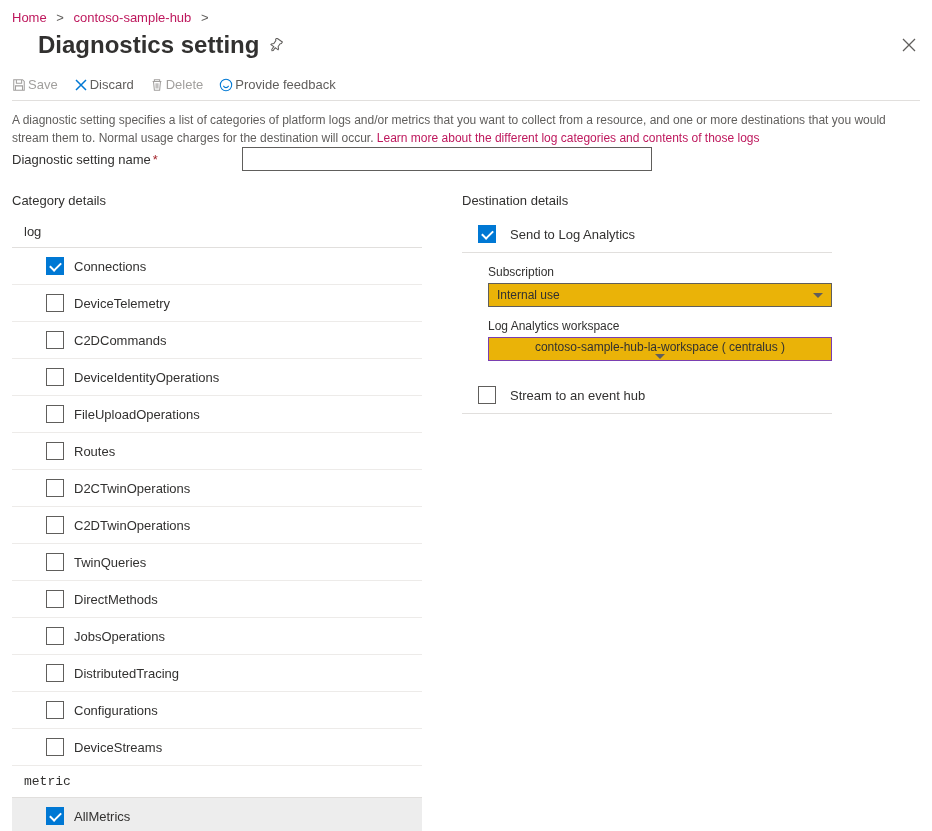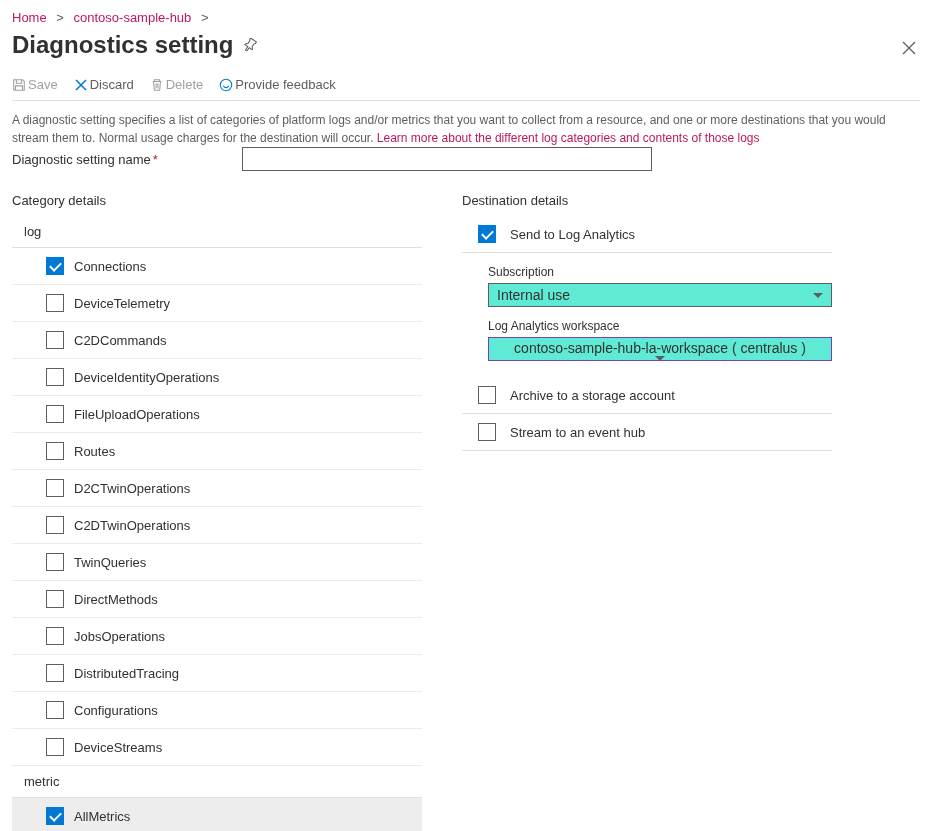--- a/index.html
+++ b/index.html
@@ -8,21 +8,21 @@
     font-size: 13px;
     color: #323130;
     margin: 0;
     padding: 10px 12px;
     background: #fff;
     width: 932px;
   }
   a { color: #be185d; text-decoration: none; cursor: pointer; }
   .breadcrumb { font-size: 13px; margin-bottom: 6px; }
   .breadcrumb .sep { color: #605e5c; padding: 0 6px; }
-  .title-row { display: flex; align-items: flex-end; justify-content: space-between; margin-top: 4px; }
+  .title-row { display: flex; align-items: center; justify-content: space-between; margin-top: 4px; margin-left: 26px; }
   .title-left { display: flex; align-items: center; gap: 10px; }
   h1 { font-size: 24px; font-weight: 600; margin: 0; }
   .pin-icon svg, .close-icon svg { display: block; }
   .close-icon { cursor: pointer; color: #605e5c; padding: 4px; }
   .toolbar { display: flex; align-items: center; gap: 16px; margin-top: 18px; padding-bottom: 8px; border-bottom: 1px solid #e1dfdd; }
   .toolbar-item { display: inline-flex; align-items: center; gap: 2px; color: #605e5c; font-size: 13px; cursor: pointer; }
   .toolbar-item.disabled { color: #a19f9d; cursor: default; }
   .toolbar-item svg { flex-shrink: 0; }
   .desc { margin-top: 10px; font-size: 12px; color: #605e5c; line-height: 1.5; max-width: 900px; }
   .form-row { display: flex; align-items: center; }
@@ -50,22 +50,22 @@
   .checkbox.checked { background: #0078d4; border-color: #0078d4; }
   .checkbox.checked::after {
     content: ""; width: 5px; height: 9px; border: solid #fff; border-width: 0 2px 2px 0;
     transform: rotate(45deg); margin-top: -2px;
   }
   .dest-section { max-width: 370px; }
   .dest-block { padding-left: 26px; margin-top: 12px; }
   .field-label { font-size: 12px; color: #323130; margin-bottom: 4px; }
   .select {
     display: flex; align-items: center; justify-content: space-between;
-    border: 1px solid #605e5c; height: 24px; padding: 2px 8px; font-size: 14px;
-    cursor: pointer; background: #5eead4;
+    border: 1px solid #605e5c; height: 24px; padding: 2px 8px; font-size: 12px;
+    cursor: pointer; background: #eab308;
   }
   .select.highlighted { border-color: #7a3fb0; flex-direction: column; }
   .chev-down {
     width: 0; height: 0; border-left: 5px solid transparent; border-right: 5px solid transparent;
     border-top: 5px solid #605e5c;
   }
   .dest-check { display: flex; align-items: center; gap: 14px; padding: 9px 16px; border-bottom: 1px solid #e1dfdd; }
 </style>
 </head>
 <body>
@@ -188,21 +188,21 @@
         </div>
         <div class="check-row">
           <span class="checkbox"></span>
           <span>Configurations</span>
         </div>
         <div class="check-row">
           <span class="checkbox"></span>
           <span>DeviceStreams</span>
         </div>
       </div>
-    <div class="subhead" style="border-bottom:1px solid #e1dfdd;">metric</div>
+    <div class="subhead" style="border-bottom:1px solid #e1dfdd;font-family:Liberation Mono, monospace;">metric</div>
     <div id="metric-list">
         <div class="check-row highlight">
           <span class="checkbox checked"></span>
           <span>AllMetrics</span>
         </div>
       </div>
   </div>
 
   <div class="col-right dest-section">
     <div class="section-title">Destination details</div>
@@ -221,23 +221,19 @@
       <div style="height:12px"></div>
       <div class="field-label">Log Analytics workspace</div>
       <div class="select highlighted">
         <span>contoso-sample-hub-la-workspace ( centralus )</span>
         <span class="chev-down"></span>
       </div>
     </div>
 
     <div style="height:16px"></div>
 
-    <div class="dest-check">
-      <span class="checkbox"></span>
-      <span>Archive to a storage account</span>
-    </div>
 
     <div class="dest-check">
       <span class="checkbox"></span>
       <span>Stream to an event hub</span>
     </div>
   </div>
 </div>
 
 </body></html>

